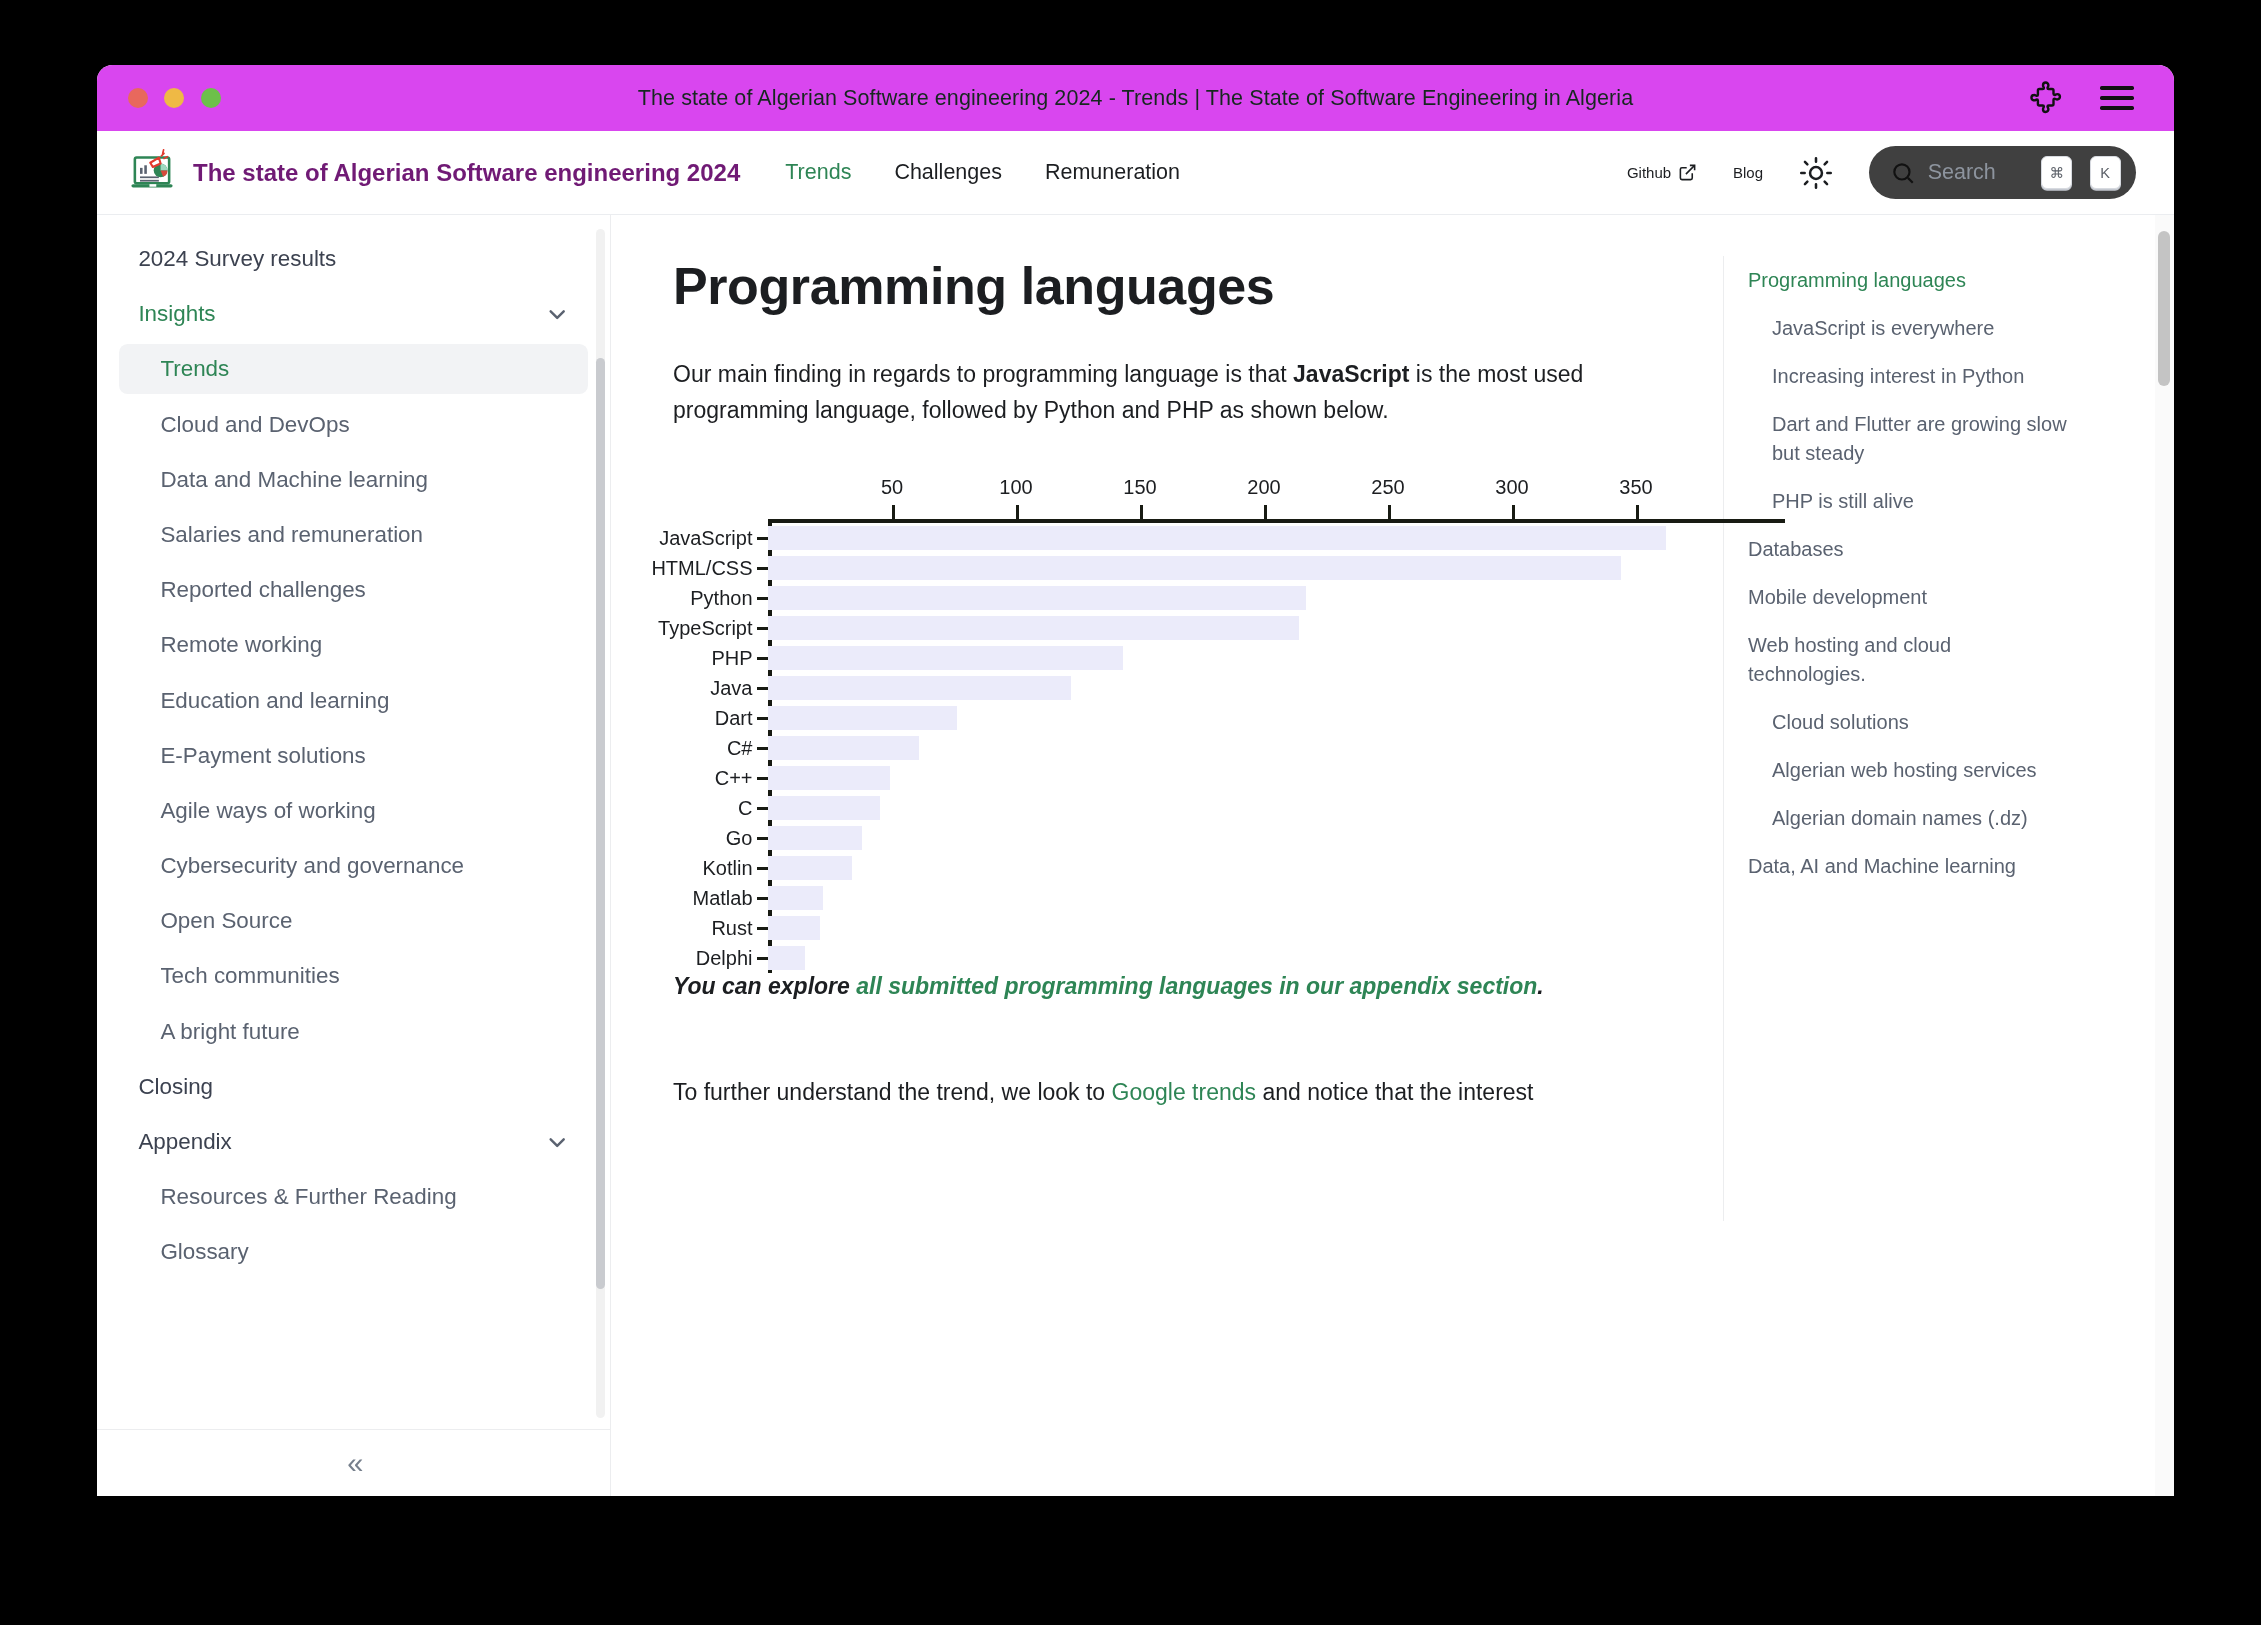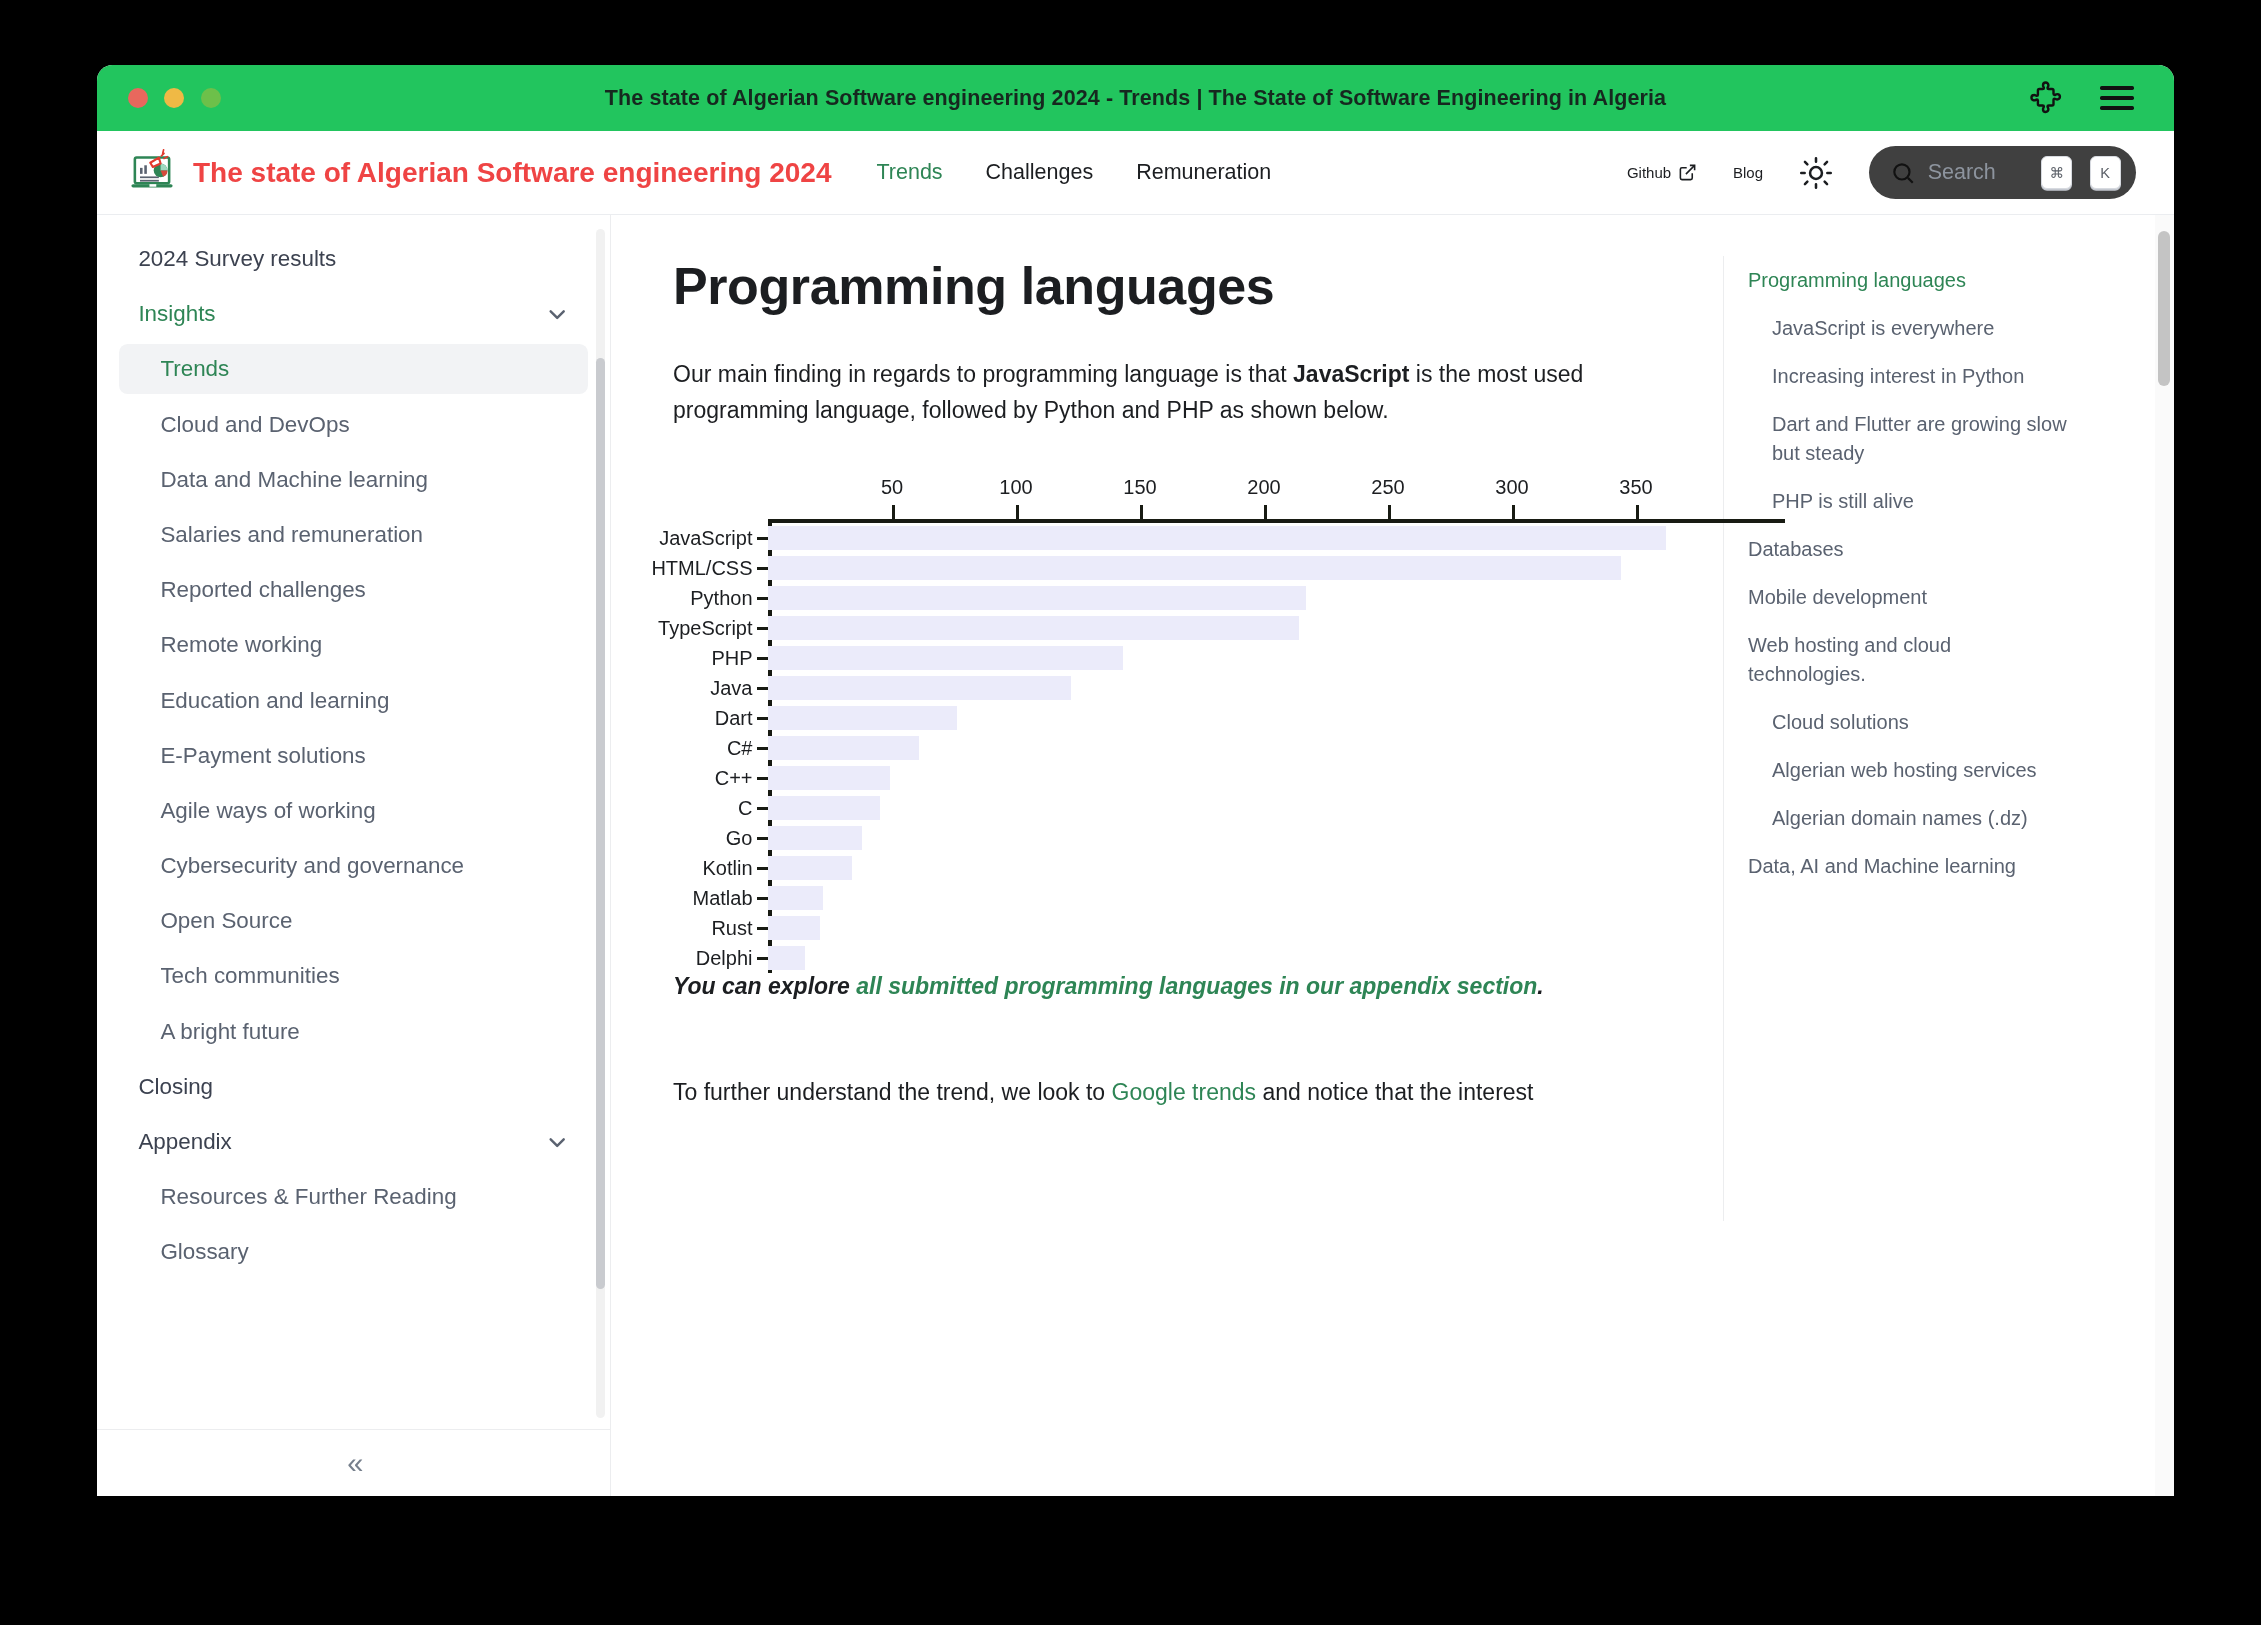--- a/index.html
+++ b/index.html
@@ -14,24 +14,23 @@
     left: 97px; top: 65px;
     width: 2077px; height: 1431px;
     background: #ffffff;
     border-radius: 15.5px 15.5px 0 0;
     overflow: hidden;
     box-shadow: 0 8.6px 34px rgba(0,0,0,.35);
   }
   
   .titlebar {
     height: 66px;
-    background: #22c55e;
+    background: #d946ef;
     display: flex; align-items: center;
     position: relative;
-    font-weight: bold;
   }
   .traffic { display: flex; gap: 16.4px; margin-left: 31px; }
   .dot { width: 20px; height: 20px; border-radius: 50%; }
   .dot.red { background: #e8685d; }
   .dot.yellow { background: #efb945; }
   .dot.green { background: #6dc04a; }
   .titlebar-title {
     position: absolute; left: 0; right: 0; text-align: center;
     font-size: 21.5px; color: #16281f; letter-spacing: 0.1px;
     pointer-events: none;
@@ -45,21 +44,21 @@
   .siteheader {
     height: 84px;
     background: #fff;
     border-bottom: 0.9px solid #ebedf0;
     display: flex; align-items: center;
     padding: 0 38px 0 31px;
     position: relative;
     z-index: 5;
   }
   .brand { display: flex; align-items: center; gap: 17px; }
-  .brand-title { font-size: 28px; font-weight: bold; color: #ef4444; white-space: nowrap; }
+  .brand-title { font-size: 24px; font-weight: bold; color: #701a75; white-space: nowrap; }
   .nav { display: flex; align-items: center; gap: 43px; margin-left: 45px; }
   .nav a { font-size: 21.5px; color: #1c1e21; text-decoration: none; white-space: nowrap; }
   .nav a.active { color: #2e8555; }
   .header-right { margin-left: auto; display: flex; align-items: center; gap: 36px; }
   .header-right a { font-size: 15px; color: #1c1e21; text-decoration: none; display: flex; align-items: center; gap: 6.9px; }
   .searchbox {
     display: flex; align-items: center; gap: 12px;
     background: #404040; border-radius: 29px;
     height: 53px; padding: 0 10.3px 0 20.7px; width: 267px;
   }

